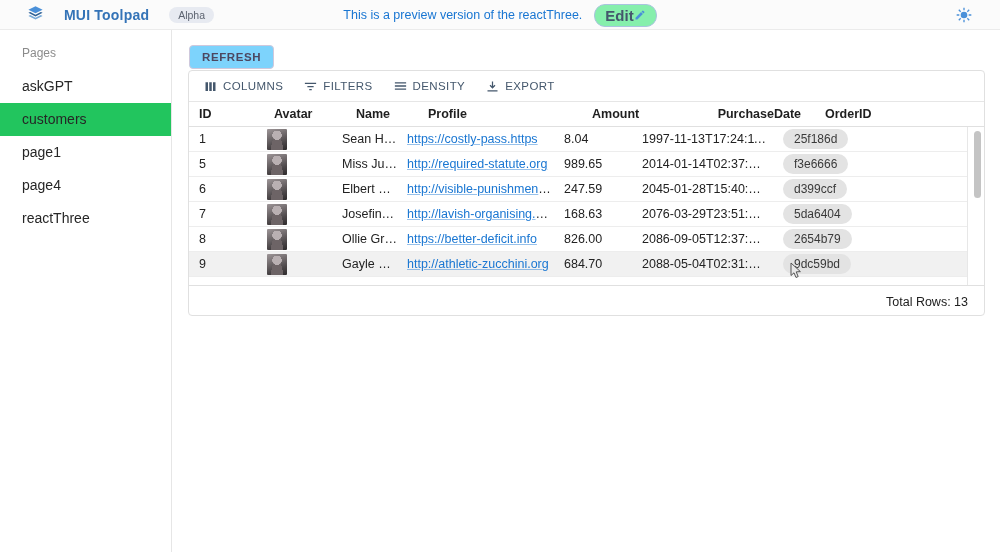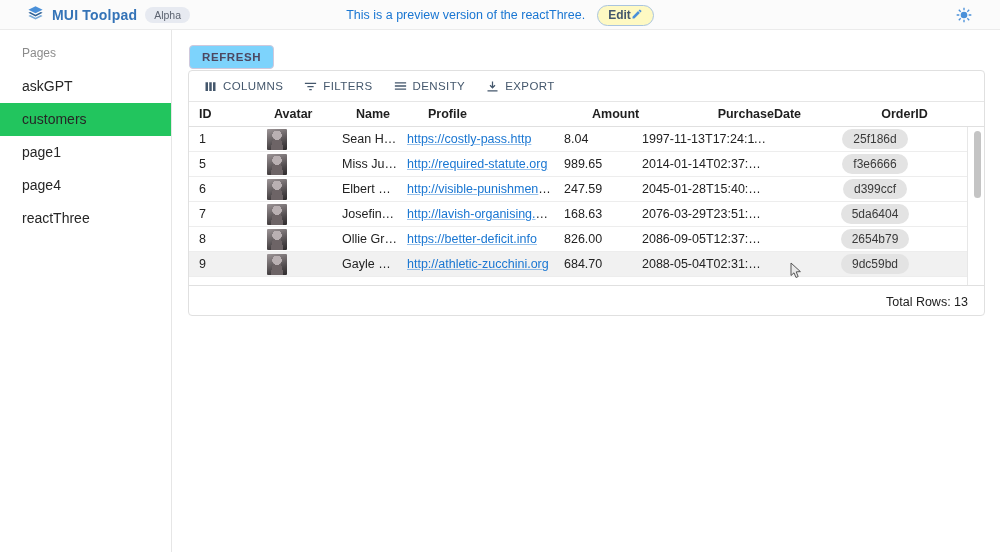--- a/index.html
+++ b/index.html
@@ -3,31 +3,31 @@
 <meta charset="utf-8">
 <style>
   * { margin:0; padding:0; box-sizing:border-box; }
   html,body { width:1000px; height:552px; overflow:hidden; background:#fff;
     font-family:"Liberation Sans", sans-serif; -webkit-font-smoothing:antialiased; }
   .app { position:relative; width:1000px; height:552px; background:#fff; }
 
   
   .app-header { position:absolute; left:0; top:0; width:1000px; height:30px;
     background:#fbfbfb; border-bottom:1px solid #ebebeb; display:flex; align-items:center; }
-  .brand { display:flex; align-items:center; gap:8px; padding-left:27px; }
+  .brand { display:flex; align-items:center; gap:20px; padding-left:27px; }
   .brand-title { font-size:14px; font-weight:bold; color:#3473b7; letter-spacing:.2px; }
   .alpha-chip { background:#e7eaf1; color:#5c6370; font-size:10.5px; padding:2px 9px;
     border-radius:10px; }
   .header-center { position:absolute; left:0; right:0; top:0; height:30px;
     display:flex; align-items:center; justify-content:center; gap:12px; pointer-events:none; }
   .header-center > * { pointer-events:auto; }
   .preview-text { color:#1976d2; font-size:12.5px; }
   .edit-btn { display:flex; align-items:center; gap:0; border:1px solid #a9c4de;
-    border-radius:11px; padding:2px 10px; background:#fef9c3; cursor:pointer;
-    font-size:12px; font-weight:bold; color:#44576c; }
+    border-radius:11px; padding:2px 10px; background:#86efac; cursor:pointer;
+    font-size:15px; font-weight:bold; color:#44576c; }
   .theme-toggle { position:absolute; right:28px; top:7px; width:16px; height:16px; cursor:pointer; }
 
   
   .sidebar { position:absolute; left:0; top:30px; width:172px; height:522px;
     background:#fff; border-right:1px solid #e6e6e6; padding-top:10px; }
   .sidebar-section { font-size:12px; color:#8b8b8b; padding:6px 0 10px 22px; }
   .nav-item { height:33px; line-height:33px; padding-left:22px; font-size:14px;
     color:#262626; cursor:pointer; }
   .nav-item.selected { background:#22c55e; }
 
@@ -47,21 +47,21 @@
     padding:4px 8px; font-family:"Liberation Sans", sans-serif; }
   .tb-btn svg { display:block; }
 
   .grid-head { height:26px; display:flex; align-items:center;
     border-top:1px solid #e6e6e6; border-bottom:1px solid #e0e0e0;
     font-size:12.5px; font-weight:bold; color:#1f1f1f;gap:7px; }
   .col { padding-left:10px; overflow:hidden; white-space:nowrap; }
   .col-id{ width:68px; } .col-avatar{ width:75px; } .col-name{ width:65px; }
   .col-profile{ width:157px; } .col-amount{ width:88px; }
   .col-purchase{ width:124px; text-align:right; padding-left:0; padding-right:0; }
-  .col-order{ flex:1; padding-left:17px;text-align:center; }
+  .col-order{ flex:1; padding-left:17px; }
 
   .grid-rows { position:relative; height:158px; }
   .gutter-line { position:absolute; right:16px; top:0; width:1px; height:158px; background:#e7e7e7; }
   .vscroll { position:absolute; right:3px; top:4px; width:7px; height:67px;
     background:#c4c4c4; border-radius:4px; cursor:pointer; }
   .row { height:25px; display:flex; align-items:center; font-size:12.5px; color:#222;
     border-bottom:1px solid #ededed; margin-right:17px; position:relative; }
   .row.hovered { background:#f1f1f1; }
   .row .col { text-overflow:ellipsis; }
   .avatar-img { width:20px; height:21px; border-radius:1px; display:block;
@@ -174,21 +174,21 @@
         <div class="col col-order">OrderID</div>
       </div>
 
       <div class="grid-rows">
         <div class="row">
           <div class="col col-id">1</div>
           <div class="col col-avatar">
               <span class="avatar-img"></span>
             </div>
           <div class="col col-name">Sean Harris</div>
-          <div class="col col-profile"><span class="link">https://costly-pass.http</span></div>
+          <div class="col col-profile"><span class="link">https://costly-pass.https</span></div>
           <div class="col col-amount">8.04</div>
           <div class="col col-purchase">1997-11-13T17:24:11.769Z</div>
           <div class="col col-order"><span class="chip">25f186d</span></div>
         </div>
         <div class="row">
           <div class="col col-id">5</div>
           <div class="col col-avatar">
               <span class="avatar-img"></span>
             </div>
           <div class="col col-name">Miss Juan ...</div>

